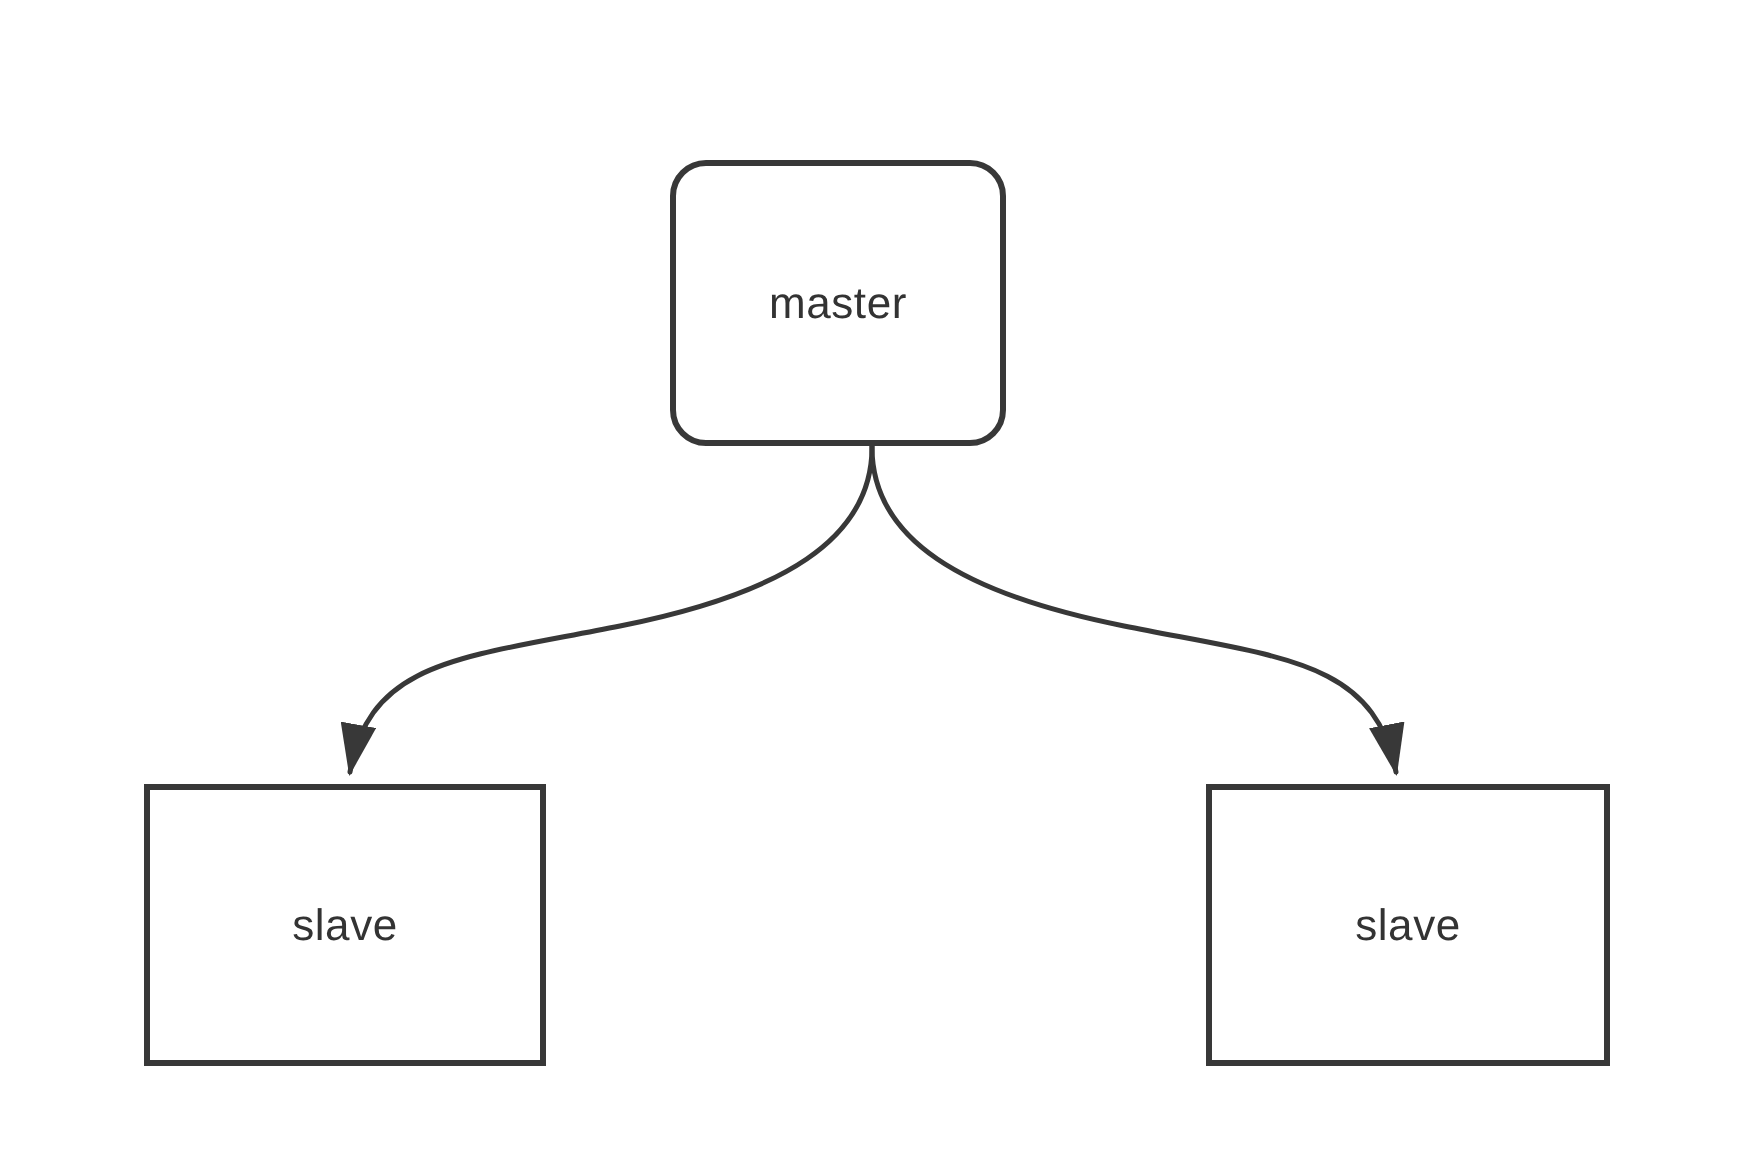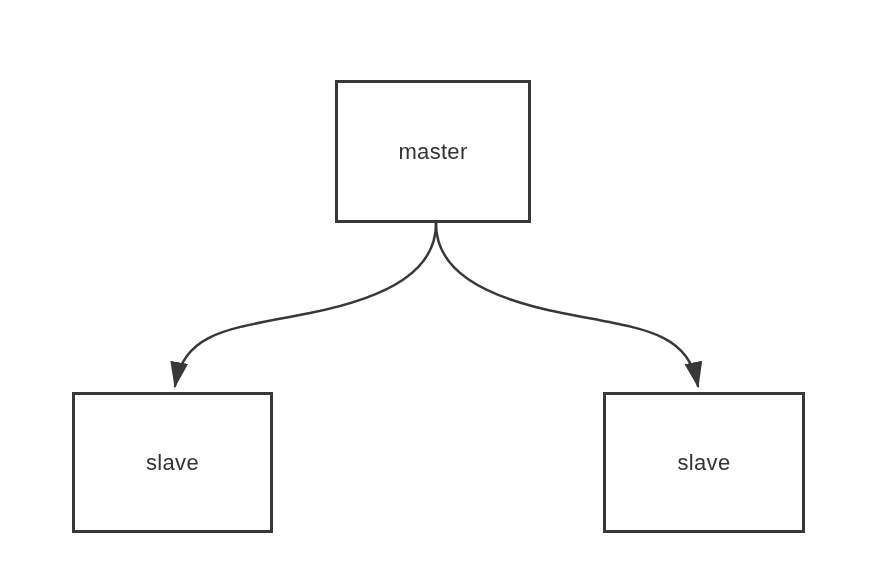--- a/index.html
+++ b/index.html
@@ -34,22 +34,23 @@
   }
   .node-label {
     font-size: 22px;
     color: #333333;
     letter-spacing: 0.3px;
     text-align: center;
   }
   .node-master {
     left: 335px;
     top: 80px;
-    width: 196px;
+    width: 168px;
     height: 143px;
+    border-radius: 18px;
   }
   .node-slave-left {
     left: 72px;
     top: 392px;
     width: 201px;
     height: 141px;
   }
   .node-slave-right {
     left: 603px;
     top: 392px;

